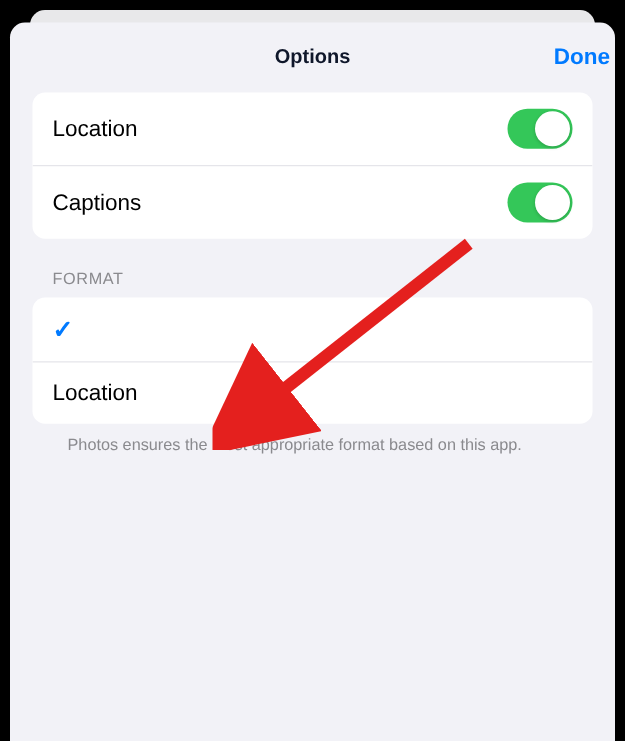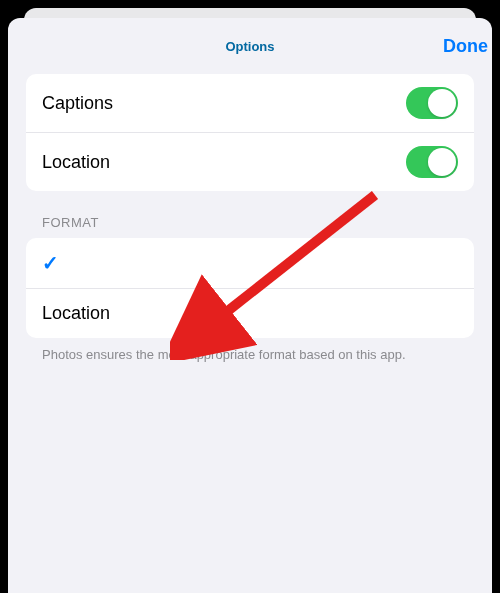--- a/index.html
+++ b/index.html
@@ -35,23 +35,23 @@
       overflow: hidden;
     }
     .header {
       position: relative;
       height: 56px;
       display: flex;
       align-items: center;
       justify-content: center;
     }
     .header-title {
-      font-size: 13px;
+      font-size: 16px;
       font-weight: 600;
-      color: #0369a1;
+      color: #0f172a;
       text-align: right;
     }
     .done-button {
       position: absolute;
       right: 4px;
       top: 50%;
       transform: translateY(-50%);
       font-size: 18px;
       font-weight: 600;
       color: #007aff;
@@ -107,20 +107,21 @@
     .checkmark {
       color: #007aff;
       font-size: 20px;
       font-weight: 600;
     }
     .footer-text {
       font-size: 13px;
       color: #8a8a8e;
       padding: 8px 34px 0 34px;
       line-height: 1.4;
+      margin-left: 12px;
     }
     .arrow-overlay {
       position: absolute;
       pointer-events: none;
       z-index: 100;
     }
   </style>
 </head>
 <body>
 
@@ -129,27 +130,27 @@
 <div class="sheet">
 
   <div class="header">
     <div class="header-title">Options</div>
     <button class="done-button">Done</button>
   </div>
 
 
   <div class="group">
     <div class="row">
-      <span class="row-label">Captions</span>
+      <span class="row-label">Location</span>
       <div class="toggle">
         <div class="toggle-knob"></div>
       </div>
     </div>
     <div class="row">
-      <span class="row-label">Location</span>
+      <span class="row-label">Captions</span>
       <div class="toggle">
         <div class="toggle-knob"></div>
       </div>
     </div>
   </div>
 
   <div class="section-header">FORMAT</div>
 
   <div class="group">
     <div class="row">

